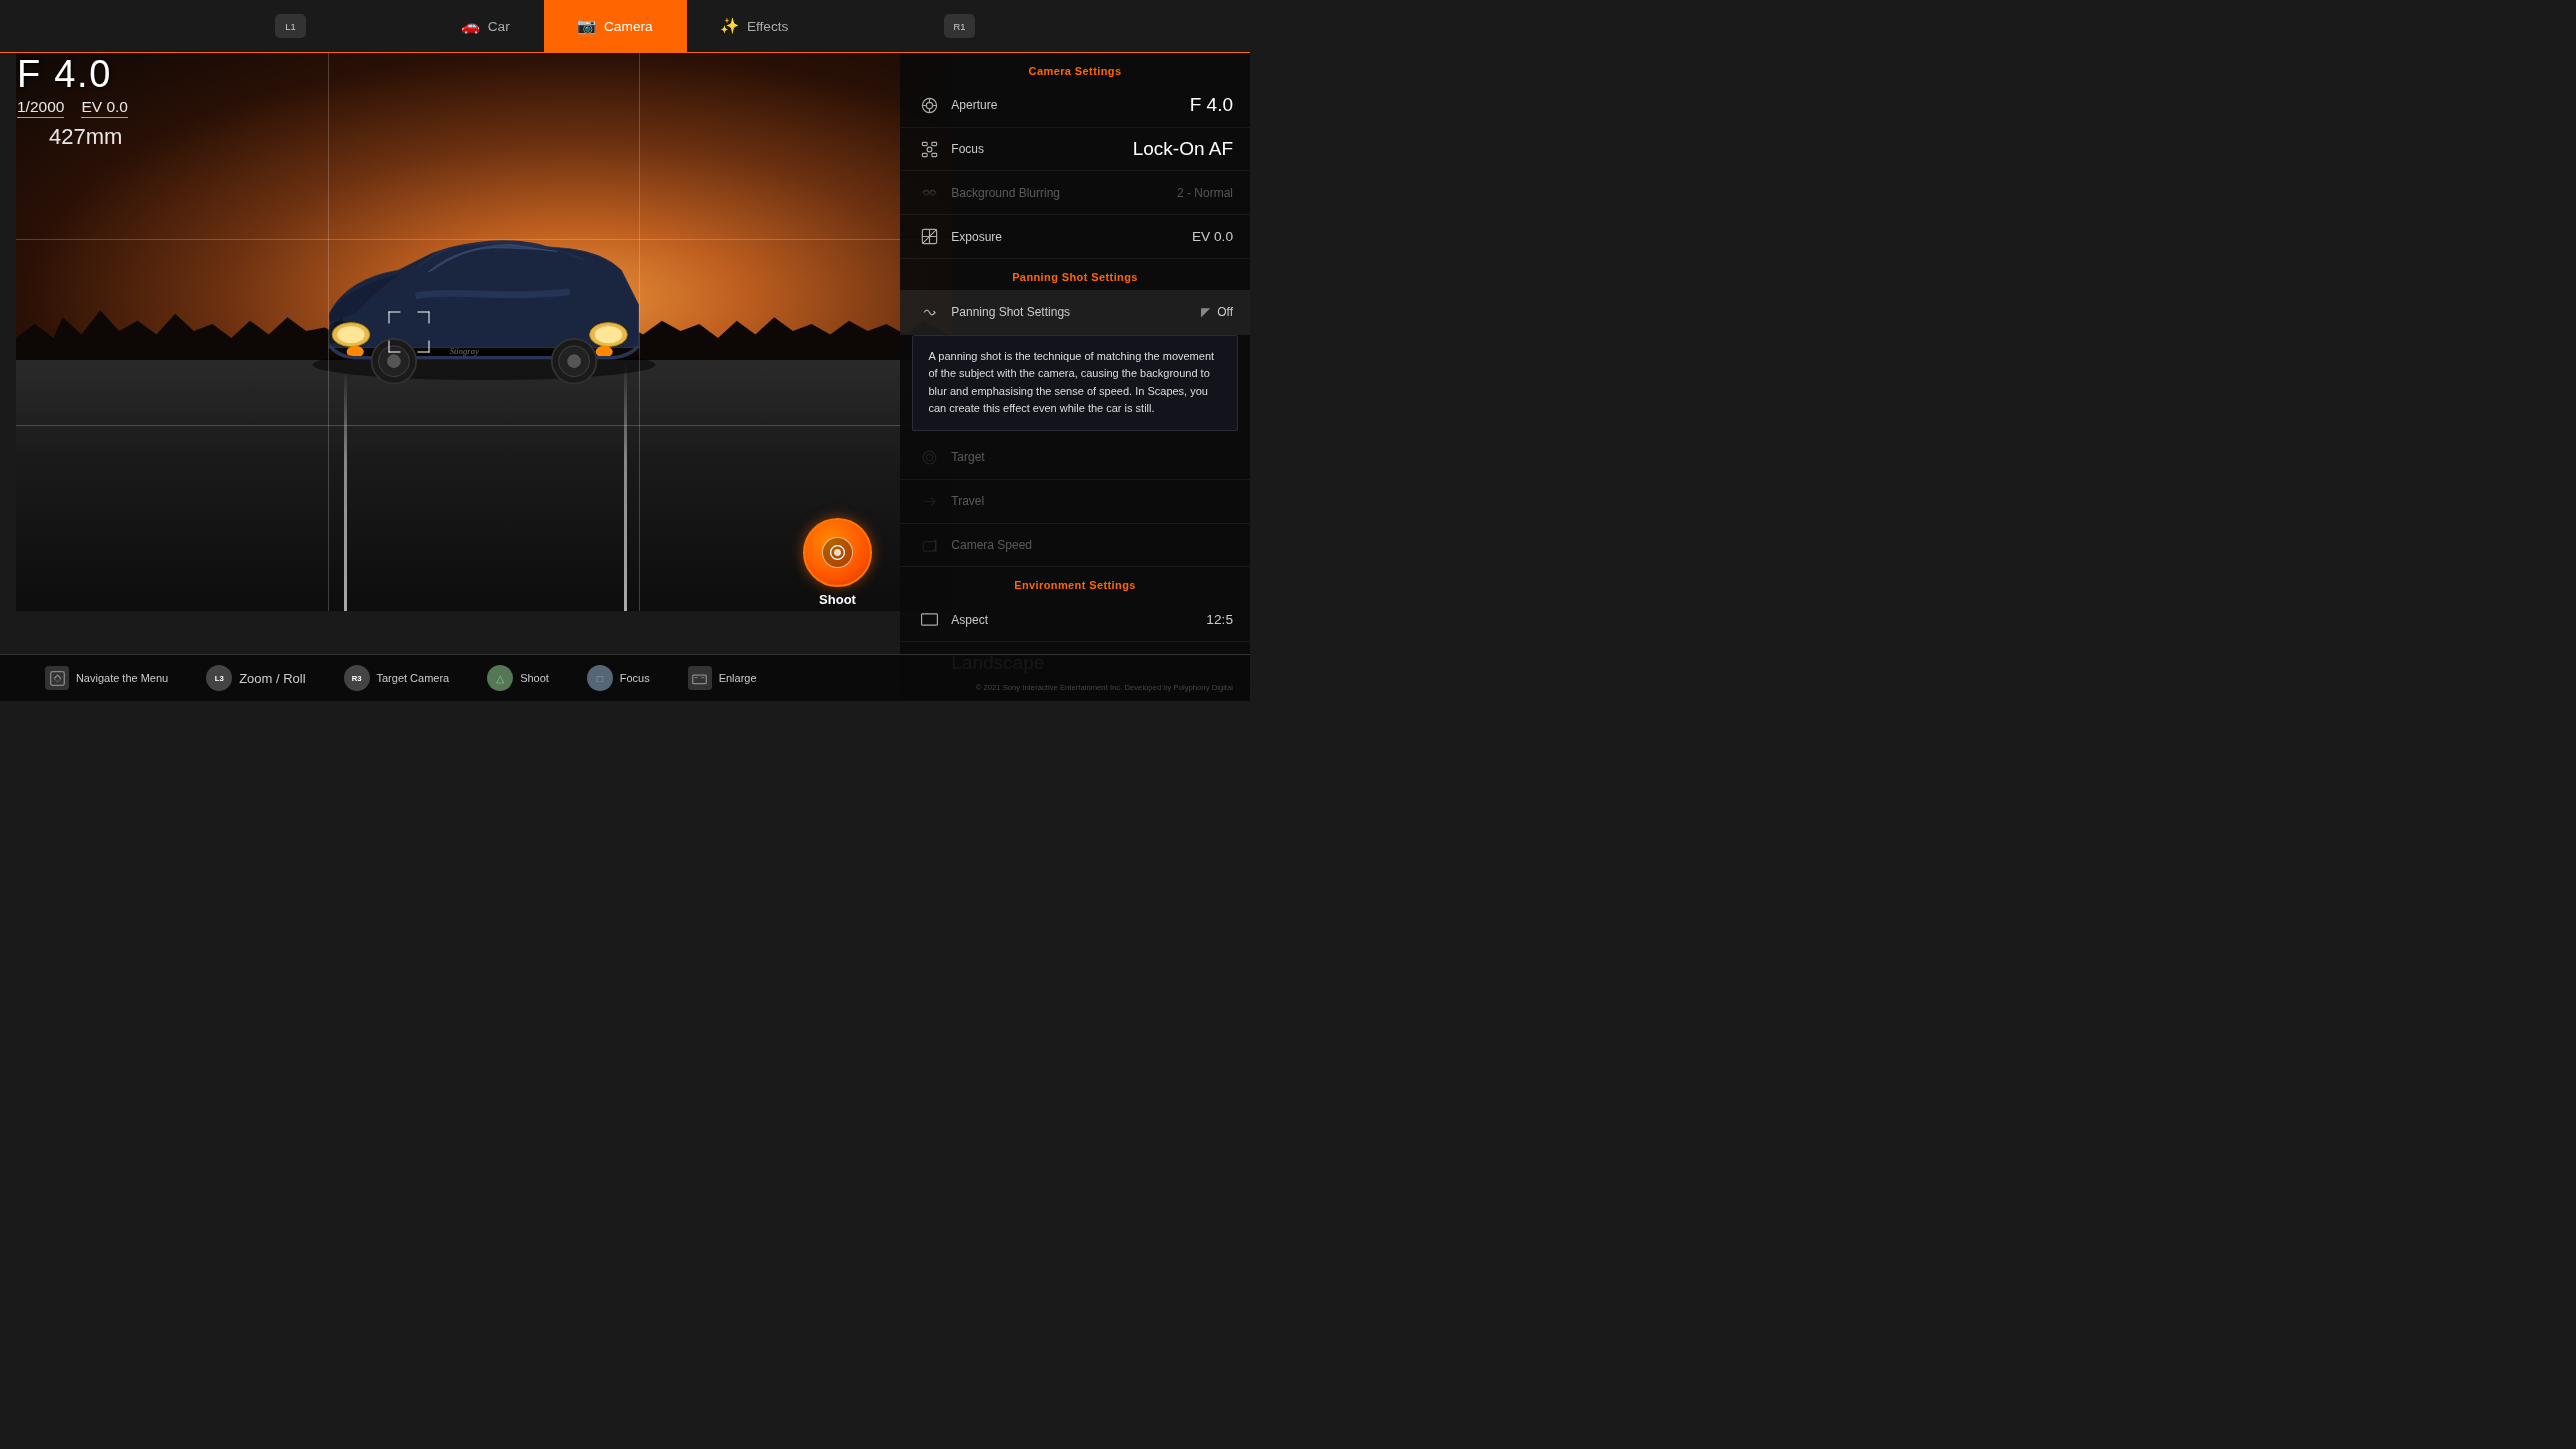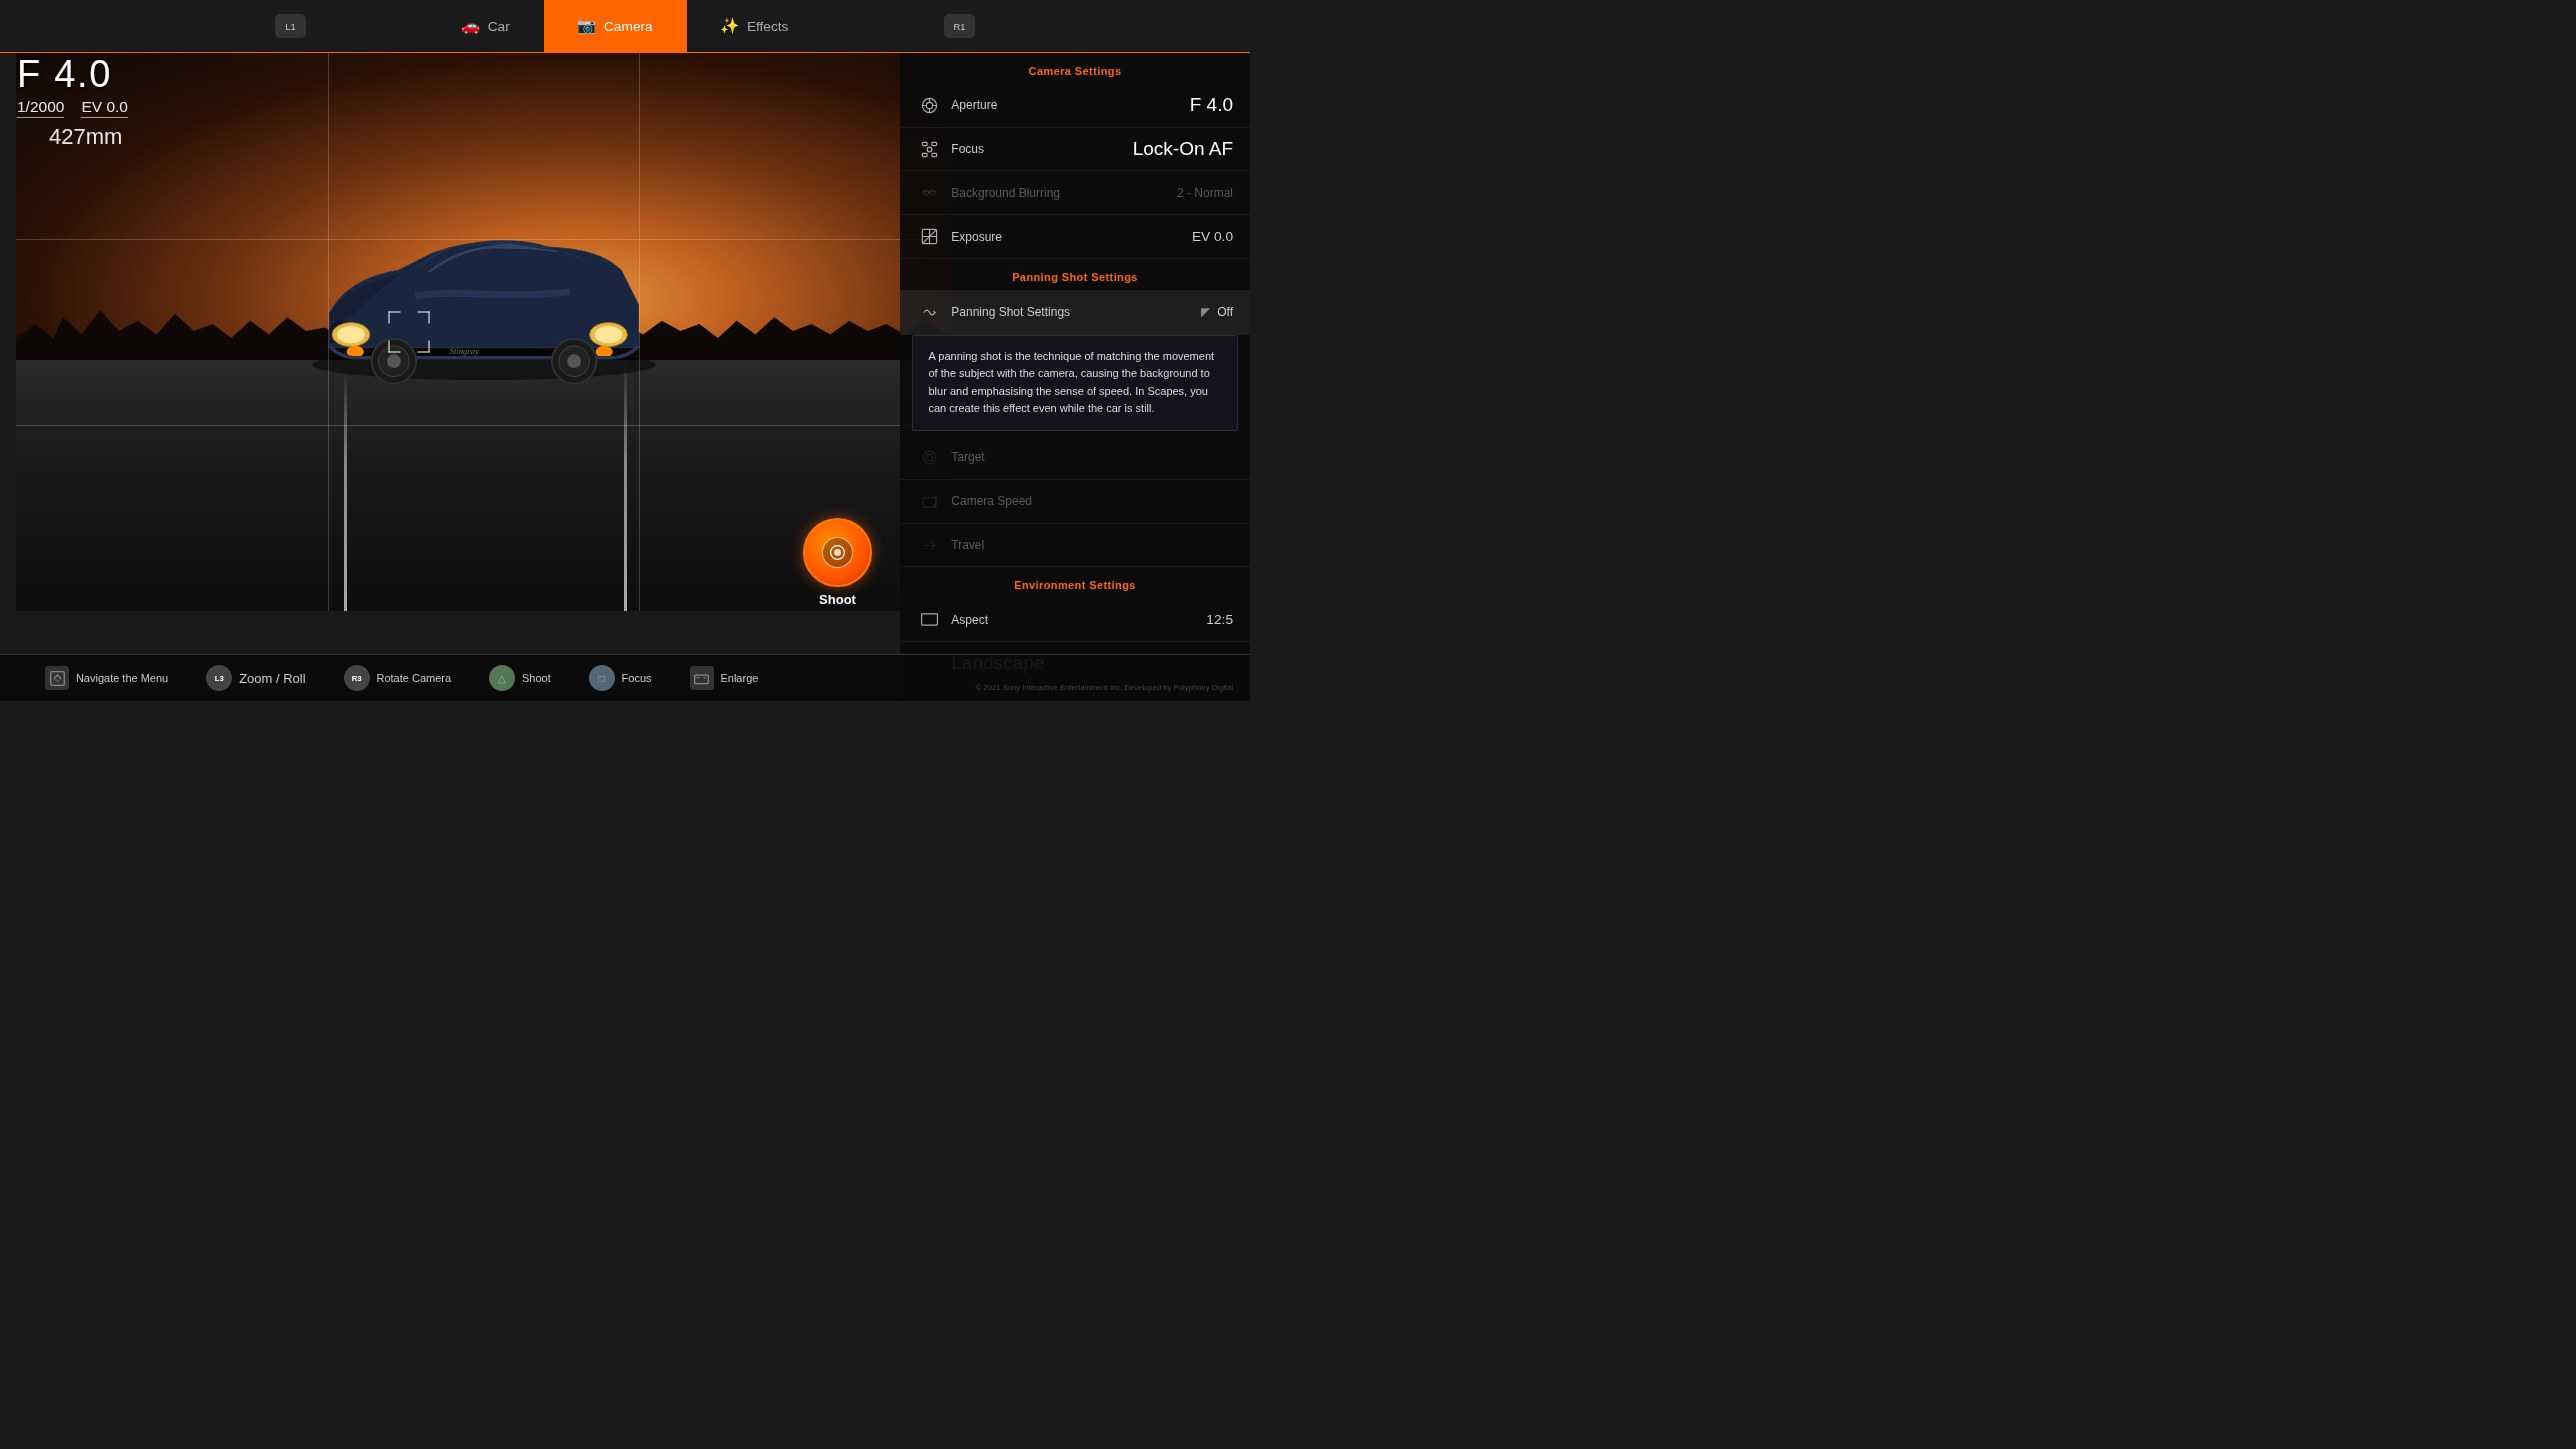--- a/index.html
+++ b/index.html
@@ -640,34 +640,34 @@
           <circle cx="12" cy="12" r="8" opacity="0.3"></circle>
           <circle cx="12" cy="12" r="4" opacity="0.3"></circle>
         </svg>
     </div>
     <span class="setting-label">Target</span>
   </div>
 
   <div class="setting-row dimmed-row">
     <div class="setting-icon">
       <svg viewBox="0 0 24 24">
+          <path d="M5 12 L19 12 M14 7 L19 12 L14 17" opacity="0.3"></path>
+        </svg>
+    </div>
+    <span class="setting-label">Travel</span>
+  </div>
+
+  <div class="setting-row dimmed-row">
+    <div class="setting-icon">
+      <svg viewBox="0 0 24 24">
           <rect x="4" y="7" width="16" height="12" rx="2" opacity="0.3"></rect>
           <path d="M16 7 L20 5 L20 19 L16 17" opacity="0.3"></path>
         </svg>
     </div>
     <span class="setting-label">Camera Speed</span>
-  </div>
-
-  <div class="setting-row dimmed-row">
-    <div class="setting-icon">
-      <svg viewBox="0 0 24 24">
-          <path d="M5 12 L19 12 M14 7 L19 12 L14 17" opacity="0.3"></path>
-        </svg>
-    </div>
-    <span class="setting-label">Travel</span>
   </div>
 
   <div class="section-header" style="color:#ff6600;">Environment Settings</div>
 
   <div class="setting-row">
     <div class="setting-icon">
       <svg viewBox="0 0 24 24">
           <rect x="2" y="5" width="20" height="14" rx="1"></rect>
         </svg>
     </div>
@@ -702,21 +702,21 @@
     <div class="bottom-btn-icon" style="background:#444; border-radius:50%;">
       <span style="font-size:7.7px; color:white; font-weight:bold;">L3</span>
     </div>
     <span style="color:#ccc; font-size:13px;">Zoom / Roll</span>
   </div>
 
   <div class="bottom-action">
     <div class="bottom-btn-icon" style="background:#444; border-radius:50%;">
       <span style="font-size:7.7px; color:white; font-weight:bold;">R3</span>
     </div>
-    <span style="color:#ccc; font-size:11px;">Rotate Camera</span>
+    <span style="color:#ccc; font-size:11px;">Target Camera</span>
   </div>
 
   <div class="bottom-action">
     <div class="bottom-btn-icon" style="background:#557755; border-radius:50%;">
       <span style="font-size:10.3px; color:#88cc88;">△</span>
     </div>
     <span style="color:#ccc; font-size:11px;">Shoot</span>
   </div>
 
   <div class="bottom-action">

